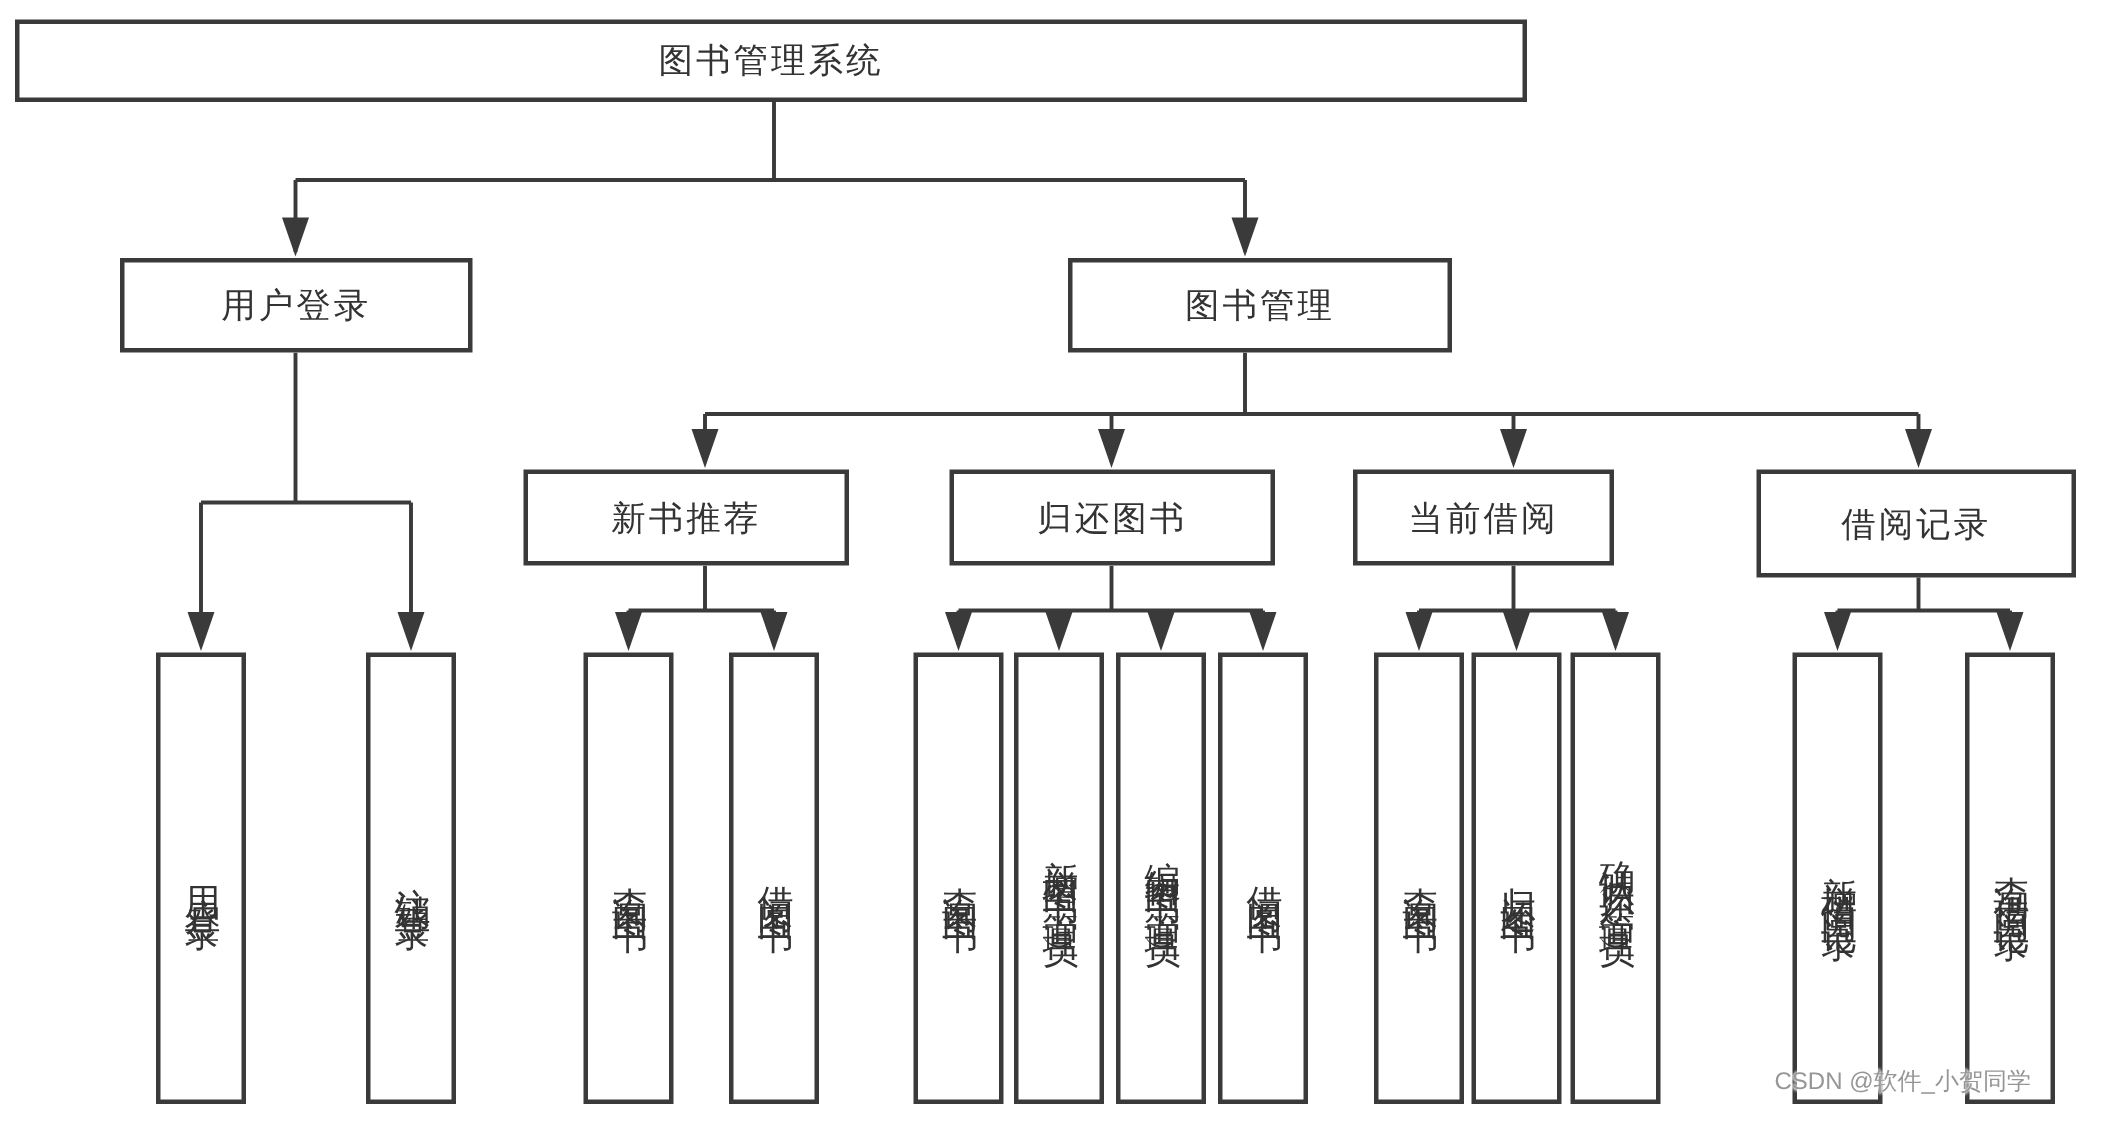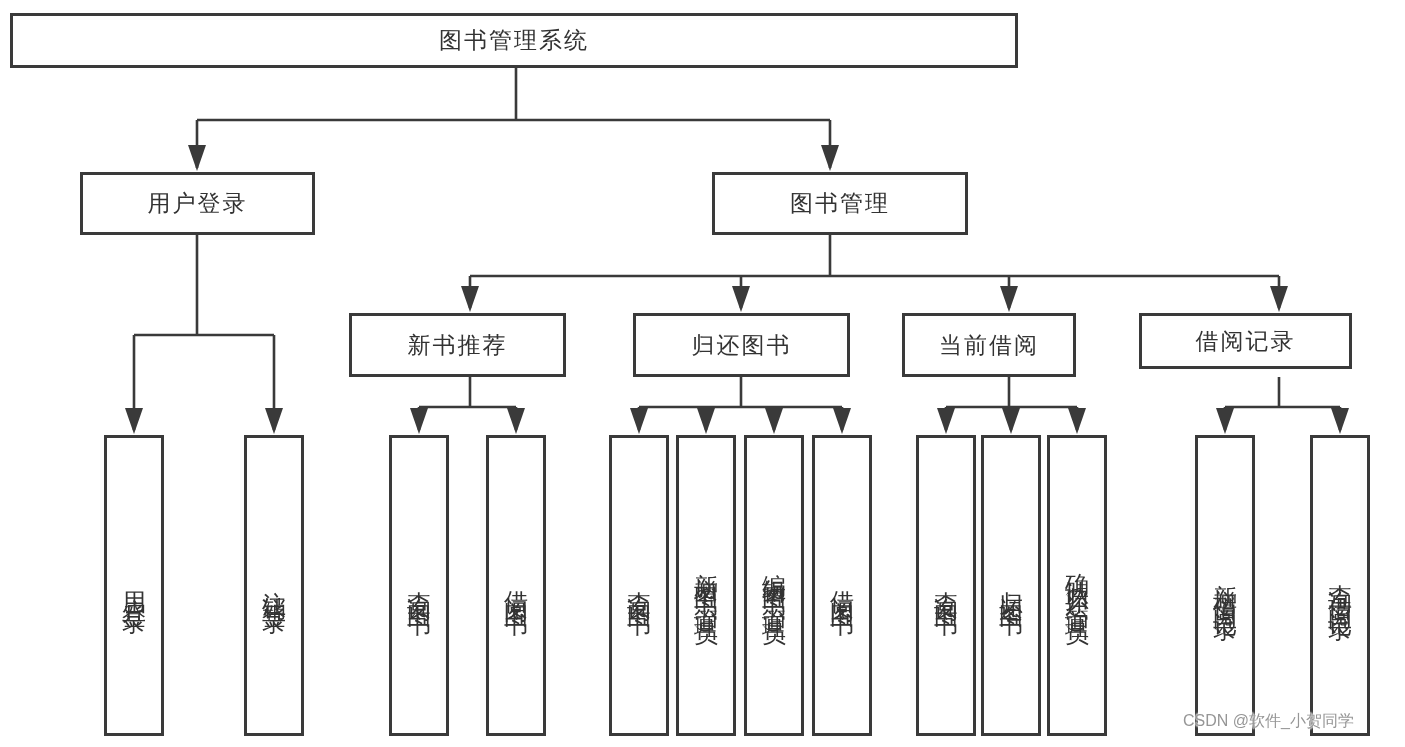--- a/index.html
+++ b/index.html
@@ -84,21 +84,21 @@
   </svg>
 
   <div class="hbox" style="left:10px;top:13px;width:1008px;height:55px">图书管理系统</div>
 
   <div class="hbox" style="left:80px;top:172px;width:235px;height:63px">用户登录</div>
   <div class="hbox" style="left:712px;top:172px;width:256px;height:63px">图书管理</div>
 
   <div class="hbox" style="left:349px;top:313px;width:217px;height:64px">新书推荐</div>
   <div class="hbox" style="left:633px;top:313px;width:217px;height:64px">归还图书</div>
   <div class="hbox" style="left:902px;top:313px;width:174px;height:64px">当前借阅</div>
-  <div class="hbox" style="left:1139px;top:313px;width:213px;height:56px">借阅记录</div>
+  <div class="hbox" style="left:1171px;top:313px;width:213px;height:72px">借阅记录</div>
 
   <div class="vbox" style="left:104px">
     <span class="vtext">用户登录</span>
   </div>
   <div class="vbox" style="left:244px">
     <span class="vtext">注销登录</span>
   </div>
 
   <div class="vbox" style="left:389px">
     <span class="vtext">查询图书</span>

